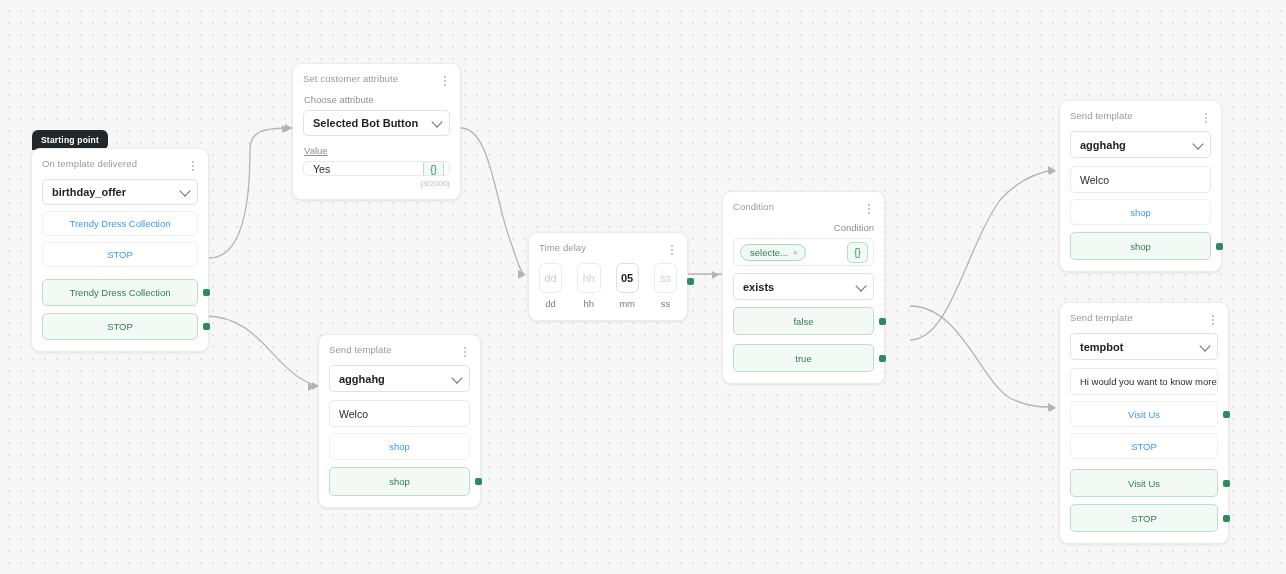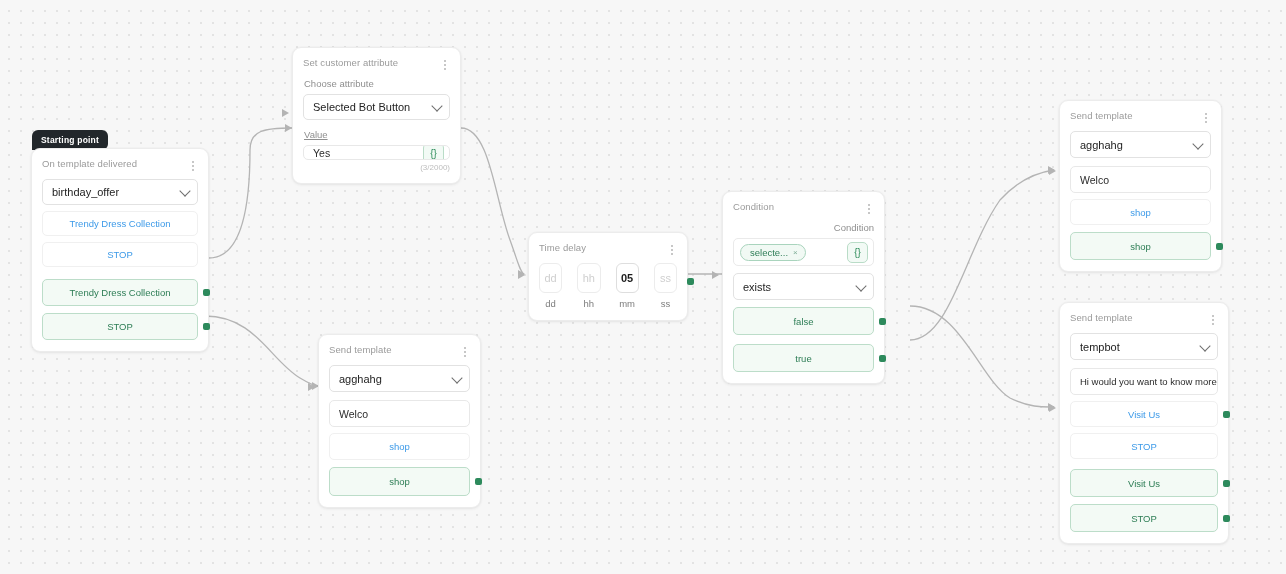--- a/index.html
+++ b/index.html
@@ -45,21 +45,21 @@
   .select {
     position: relative;
     height: 26px;
     border: 1px solid #e2e2e2;
     border-radius: 5px;
     background: #fff;
     display: flex; align-items: center;
     padding: 0 10px 0 9px;
     font-size: 11px; color: #232323;
     cursor: pointer;
-    white-space: nowrap; overflow: hidden;
+    white-space: nowrap; overflow: hidden; font-weight: bold;
   }
   .select .chev {
     position: absolute; right: 8px; top: 50%; width: 8px; height: 8px;
     margin-top: -5px;
     border-right: 1.4px solid #6e6e6e; border-bottom: 1.4px solid #6e6e6e;
     transform: rotate(45deg);
   }
 
   .textbox {
     height: 26px; border: 1px solid #e8e8e8; border-radius: 5px; background:#fff;
@@ -177,21 +177,21 @@
     <div class="btn-green" style="margin-top:12px;">
       <span>Trendy Dress Collection</span>
       <span class="handle out"></span>
     </div>
     <div class="btn-green">
       <span>STOP</span>
       <span class="handle out"></span>
     </div>
   </div>
 
-  <div class="node" style="left:292px; top:47px; width:169px;">
+  <div class="node" style="left:292px; top:63px; width:169px;">
     <div class="arrow-in" style="top:65px;"></div>
     <div class="node-head">
       <span class="node-title">Set customer attribute</span>
       <span class="kebab">
           <i></i>
           <i></i>
           <i></i>
         </span>
     </div>
     <div class="field-label">Choose attribute</div>

